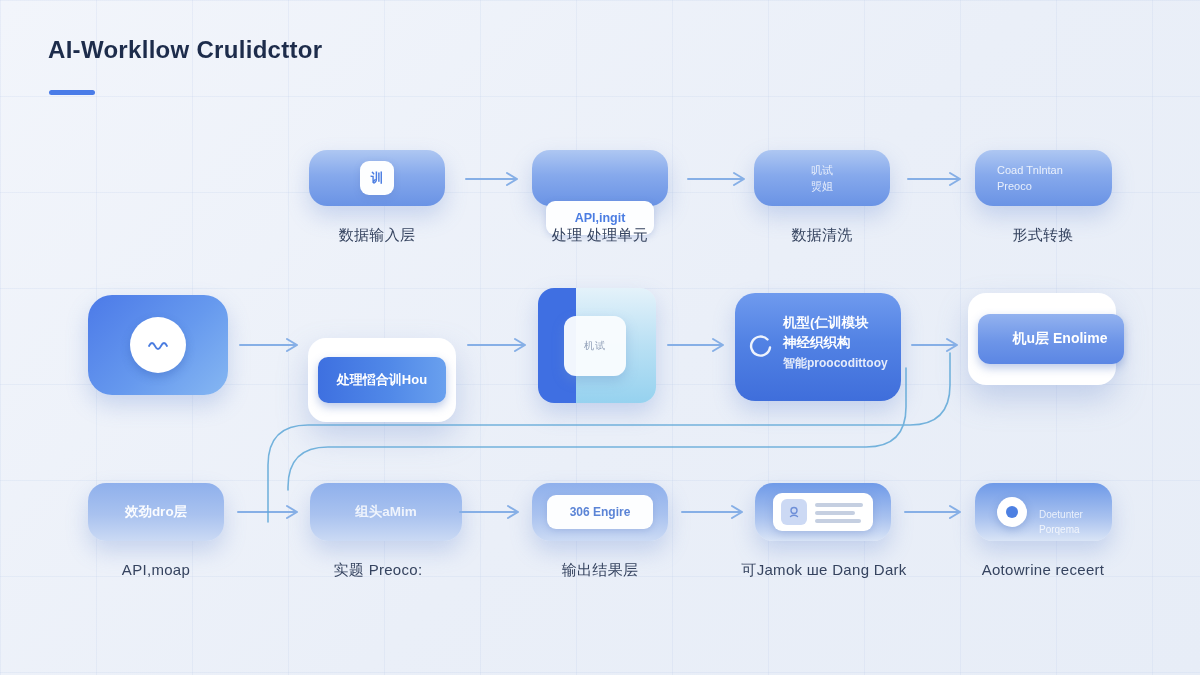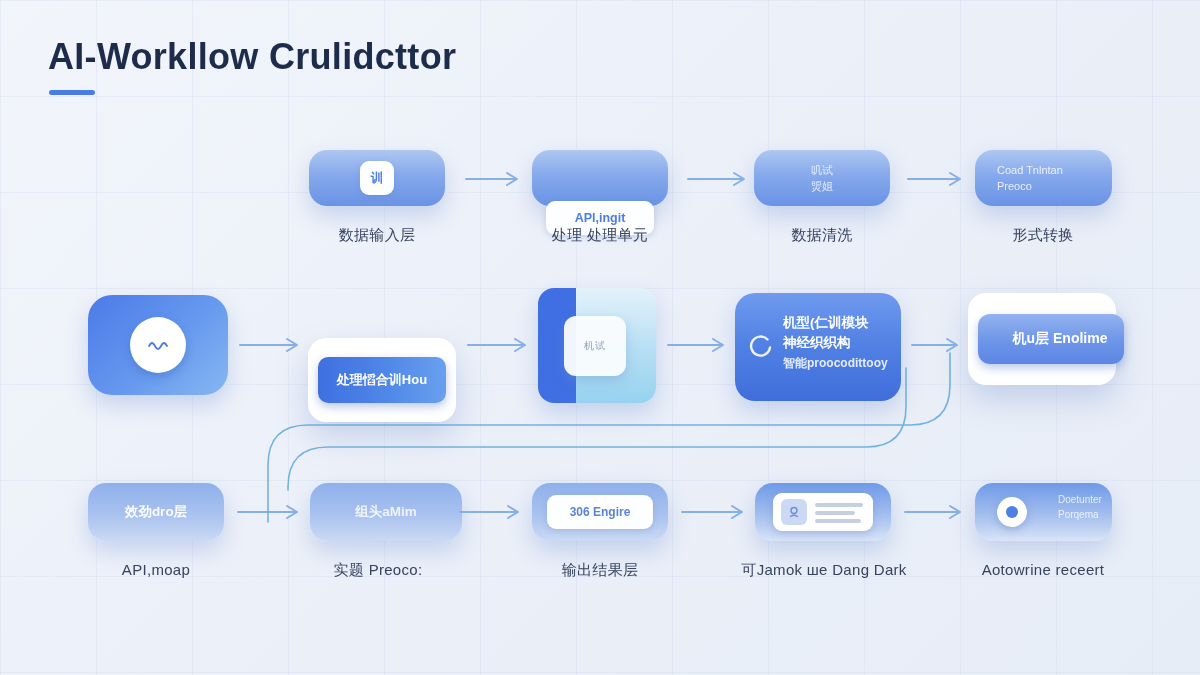--- a/index.html
+++ b/index.html
@@ -11,21 +11,21 @@
     position:relative;width:1200px;height:675px;
     background-color:#eef1f8;
     background-image:
       linear-gradient(rgba(185,202,233,.20) 1px, transparent 1px),
       linear-gradient(90deg, rgba(185,202,233,.20) 1px, transparent 1px),
       linear-gradient(135deg,#f2f5fb 0%,#eaeff8 55%,#e7edf7 100%);
     background-size:96px 96px,96px 96px,100% 100%;
   }
   .title{
     position:absolute;left:48px;top:36px;
-    font-size:36px;font-weight:800;letter-spacing:.3px;color:#1d2c4b;
+    font-size:24px;font-weight:800;letter-spacing:.3px;color:#1d2c4b;
   }
   .title-underline{
     position:absolute;left:49px;top:90px;width:46px;height:5px;
     background:#4a7ce8;border-radius:3px;
   }
   .node{position:absolute;border-radius:18px;box-shadow:0 10px 22px rgba(96,134,208,.28);}
   .grad-top{background:linear-gradient(180deg,#aec7f2 0%,#86a9ec 45%,#6a93e5 100%);}
   .grad-bottom-light{background:linear-gradient(180deg,#8fb0ec 0%,#a9c2ef 55%,#cbdaf4 100%);}
   .grad-fade{background:linear-gradient(180deg,#6f9ae8 0%,#a9c2ef 60%,#d9e4f6 100%);}
   .white-card{position:absolute;background:#ffffff;border-radius:18px;box-shadow:0 14px 30px rgba(120,150,210,.35);}
@@ -170,21 +170,21 @@
       </div>
       <div class="mini-line" style="top:10px;width:48px;"></div>
       <div class="mini-line" style="top:18px;width:40px;"></div>
       <div class="mini-line" style="top:26px;width:46px;"></div>
     </div>
   </div>
   <div class="node grad-fade" style="left:975px;top:483px;width:137px;height:58px;">
     <div class="record-circle" style="left:22px;top:14px;">
       <div class="record-dot"></div>
     </div>
-    <div class="faint-lines" style="left:64px;top:9px;margin-left:19px;">
+    <div class="faint-lines" style="left:64px;top:24px;">
       <div>Doetunter</div>
       <div>Porqema</div>
     </div>
   </div>
 
   <div class="label" style="left:46px;top:561px;">API,moap</div>
   <div class="label" style="left:268px;top:561px;">实题 Preoco:</div>
   <div class="label" style="left:490px;top:561px;">输出结果层</div>
   <div class="label" style="left:714px;top:561px;">可Jamok шe Dang Dark</div>
   <div class="label" style="left:933px;top:561px;">Aotowrine receert</div>

